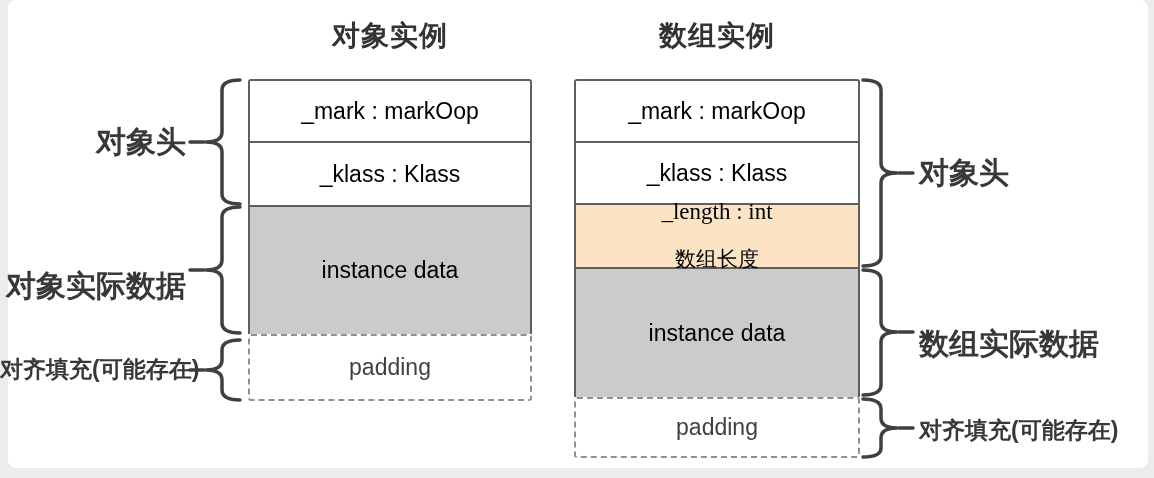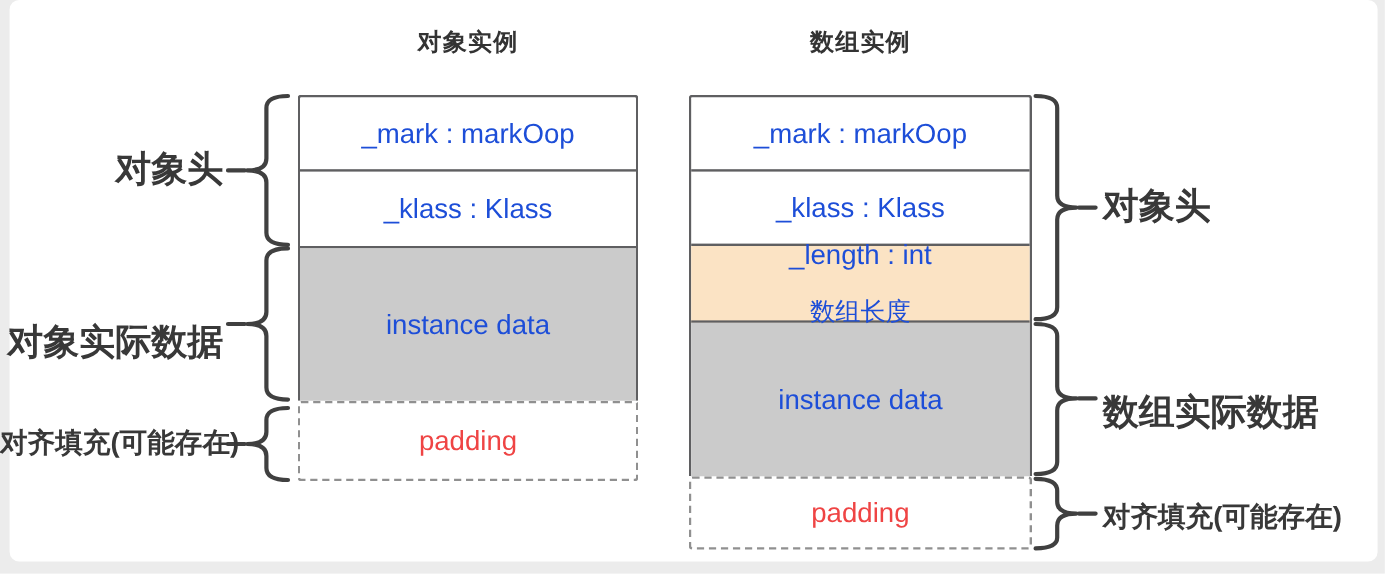--- a/index.html
+++ b/index.html
@@ -10,42 +10,42 @@
     position:relative;overflow:hidden;
     color:#2f2f2f;
   }
   .stage{position:absolute;left:0;top:0;width:1154px;height:478px;}
   .card{
     position:absolute;left:8px;top:0;width:1140px;height:468px;
     background:#ffffff;border-radius:8px;
   }
   .title{
     position:absolute;top:18px;height:36px;
-    font-size:20px;font-weight:700;color:#333333;
+    font-size:28px;font-weight:700;color:#333333;
     text-align:center;line-height:36px;letter-spacing:1px;
   }
   .solid-box{
     position:absolute;box-sizing:border-box;
     border:2px solid #5f5f61;border-bottom:none;
     border-radius:3px 3px 0 0;background:#ffffff;
   }
   .row{
     box-sizing:border-box;display:flex;flex-direction:column;
     align-items:center;justify-content:center;
-    font-size:23px;color:#1d4ed8;
+    font-size:23px;color:#000000;
   }
   .row.bordered{border-bottom:2px solid #5f5f61;}
   .row.gray{background:#cbcbcb;}
-  .row.peach{background:#fbe3c4;}
+  .row.peach{background:#fbe3c4;font-family:Liberation Serif, serif;}
   .row .line2{font-size:21px;margin-top:20px;}
   .dashed-box{
     position:absolute;box-sizing:border-box;
     border:2px dashed #909090;border-radius:3px;background:#ffffff;
     display:flex;align-items:center;justify-content:center;
-    font-size:23px;color:#ef4444;
+    font-size:23px;color:#404040;
   }
   .brace-label{
     position:absolute;font-weight:700;color:#383838;white-space:nowrap;
   }
   .brace-label.big{font-size:30px;line-height:32px;}
   .brace-label.small{font-size:23px;line-height:24px;font-weight:600;}
   .brace-label.align-right{text-align:right;}
   svg.braces{
     position:absolute;left:0;top:0;width:1154px;height:478px;
     pointer-events:none;

